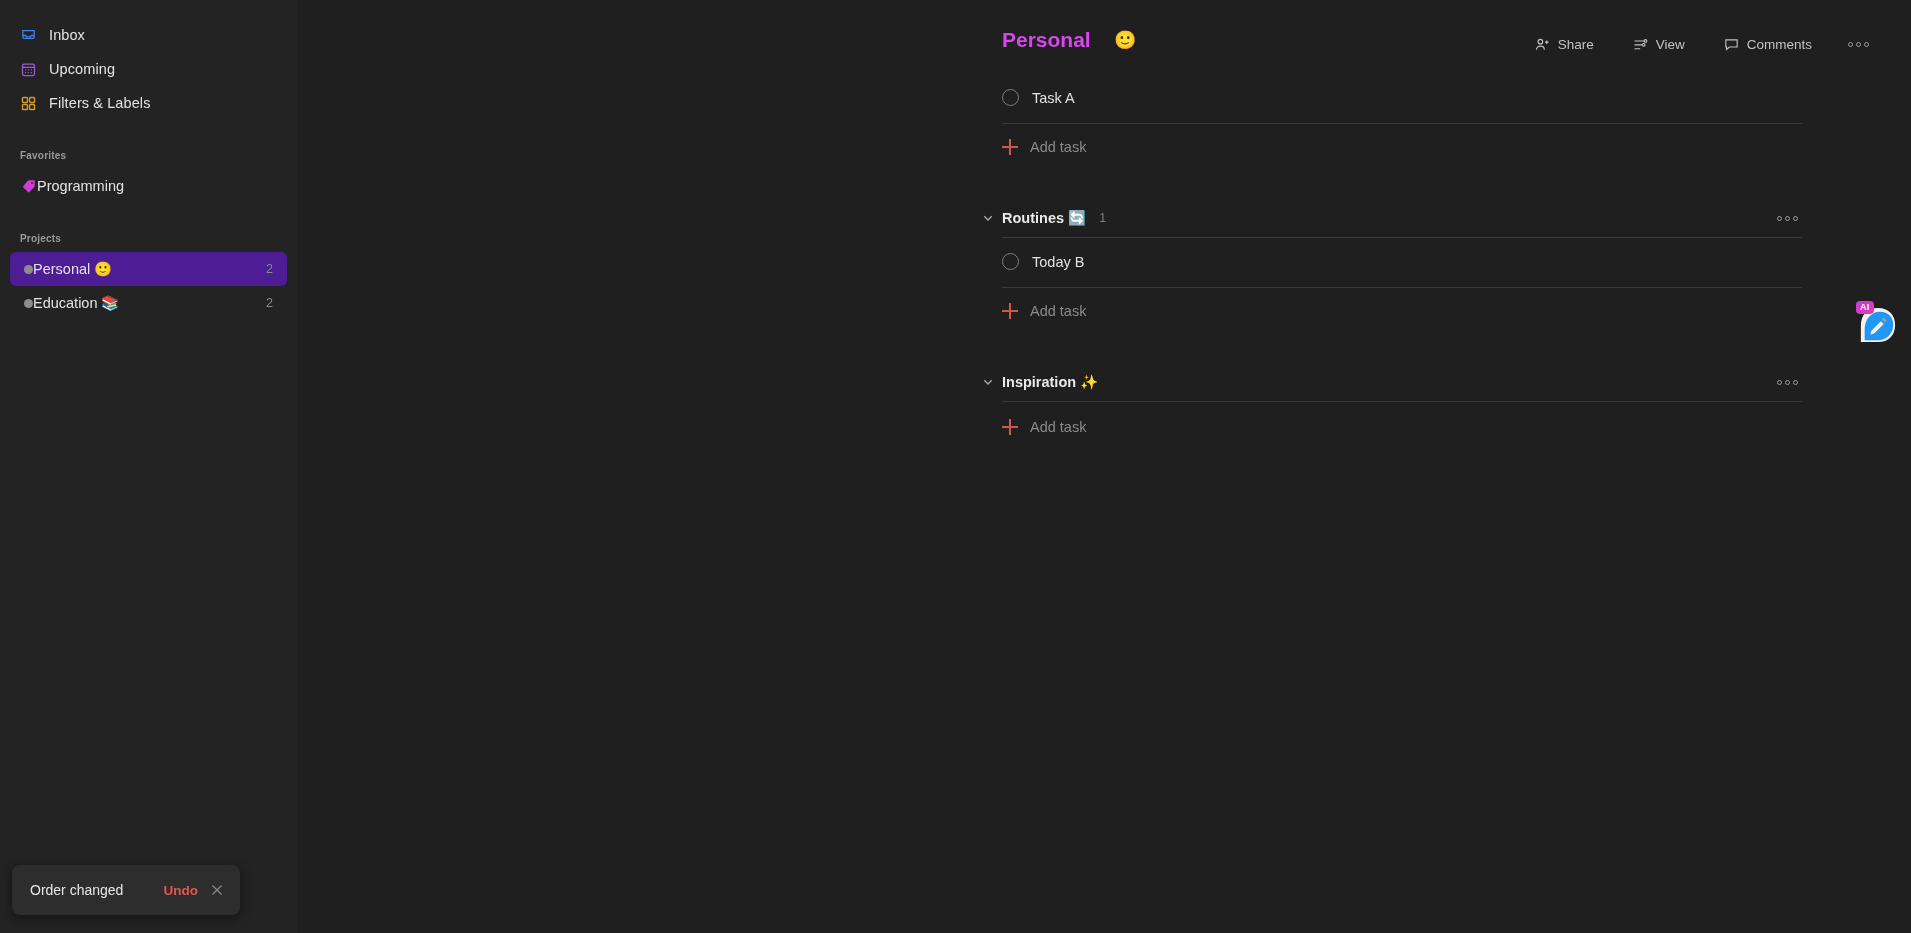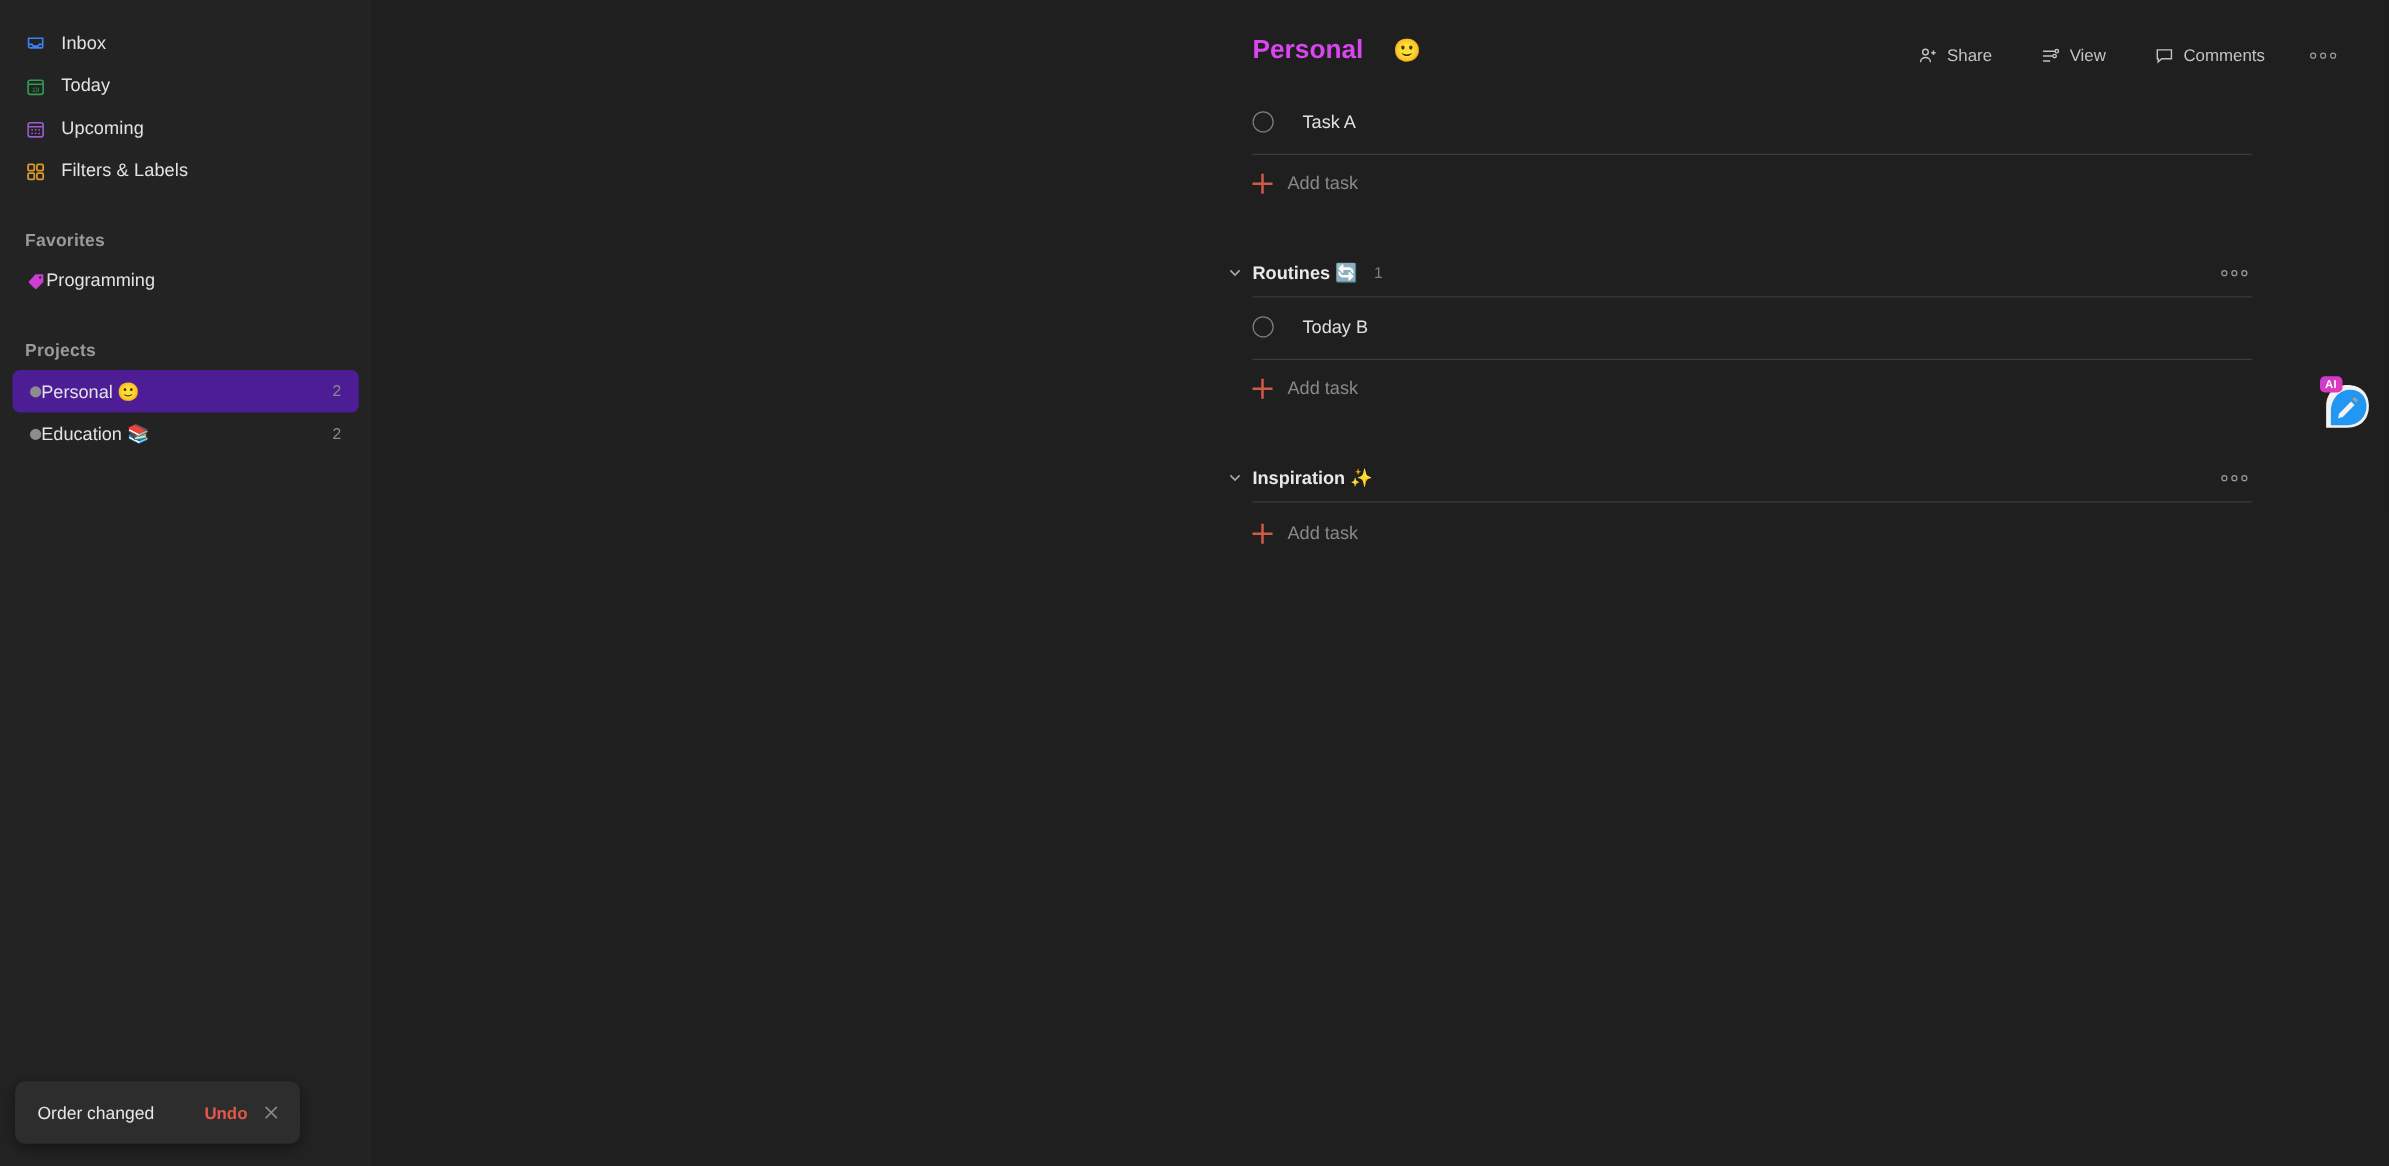--- a/index.html
+++ b/index.html
@@ -23,21 +23,21 @@
   .nav-item {
     display: flex; align-items: center;
     height: 34px; padding: 0 10px;
     border-radius: 6px; cursor: pointer;
     gap: 12px;
   }
   .nav-ico { width: 17px; height: 17px; flex: 0 0 17px; display:block; }
   .nav-label { font-size: 14.5px; color: #e3e3e3; letter-spacing: .1px; }
 
   .section-head {
-    font-size: 14px; font-weight: bold; color: #9a9a9a;
+    font-size: 10px; font-weight: bold; color: #9a9a9a;
     padding: 0 20px; margin-top: 30px; margin-bottom: 8px;
     letter-spacing: .2px;
   }
   .fav-list, .proj-list { padding: 0 10px; }
   .proj-item {
     display: flex; align-items: center;
     height: 34px; padding: 0 10px;
     border-radius: 6px; cursor: pointer; 
   }
   .proj-item.active { background: #4c1d95; }
@@ -67,21 +67,21 @@
     color:#c2c2c2; font-size: 13.5px; cursor:pointer;
     padding: 4px 6px; border-radius: 5px;
   }
   .tb-ico { width:17px; height:17px; display:block; }
 
   
   .content { padding-left: 705px; padding-top: 20px; }
   .list-wrap { width: 800px; }
 
   .task-row {
-    display:flex; align-items:center; gap: 23px;
+    display:flex; align-items:center; gap: 13px;
     height: 31px;
   }
   .check {
     width: 17px; height: 17px; border-radius: 50%;
     border: 1.4px solid #7d7d7d; flex:0 0 17px; cursor: pointer;
   }
   .task-text { font-size: 14.5px; color: #e0e0e0; }
   .divider { height:1px; background:#3b3b3b; width:800px; margin-top: 10px; }
 
   .add-task {
@@ -157,30 +157,20 @@
       <div class="nav-item">
         <span class="nav-ico">
           <svg viewBox="0 0 24 24" width="17" height="17" fill="none" stroke="#3b82f6" stroke-width="1.8">
             <path d="M4 5h16v9a2 2 0 0 1-2 2H6a2 2 0 0 1-2-2V5z"></path>
             <path d="M4 12h4l1.2 2h5.6L16 12h4"></path>
           </svg>
         </span>
         <span class="nav-label">Inbox</span>
       </div>
 
-      <div class="nav-item">
-        <span class="nav-ico">
-          <svg viewBox="0 0 24 24" width="17" height="17" fill="none" stroke="#2f9e52" stroke-width="1.8">
-            <rect x="3.5" y="4.5" width="17" height="16" rx="2.5"></rect>
-            <path d="M3.5 9h17"></path>
-            <text x="12" y="17.5" font-size="7.5" fill="#2f9e52" stroke="none" text-anchor="middle" font-family="Liberation Sans">19</text>
-          </svg>
-        </span>
-        <span class="nav-label">Today</span>
-      </div>
 
       <div class="nav-item">
         <span class="nav-ico">
           <svg viewBox="0 0 24 24" width="17" height="17" fill="none" stroke="#9d5bd2" stroke-width="1.8">
             <rect x="3.5" y="4.5" width="17" height="16" rx="2.5"></rect>
             <path d="M3.5 9h17"></path>
             <g fill="#9d5bd2" stroke="none">
               <circle cx="8" cy="12.5" r="1"></circle>
                 <circle cx="12" cy="12.5" r="1"></circle>
                 <circle cx="16" cy="12.5" r="1"></circle>

